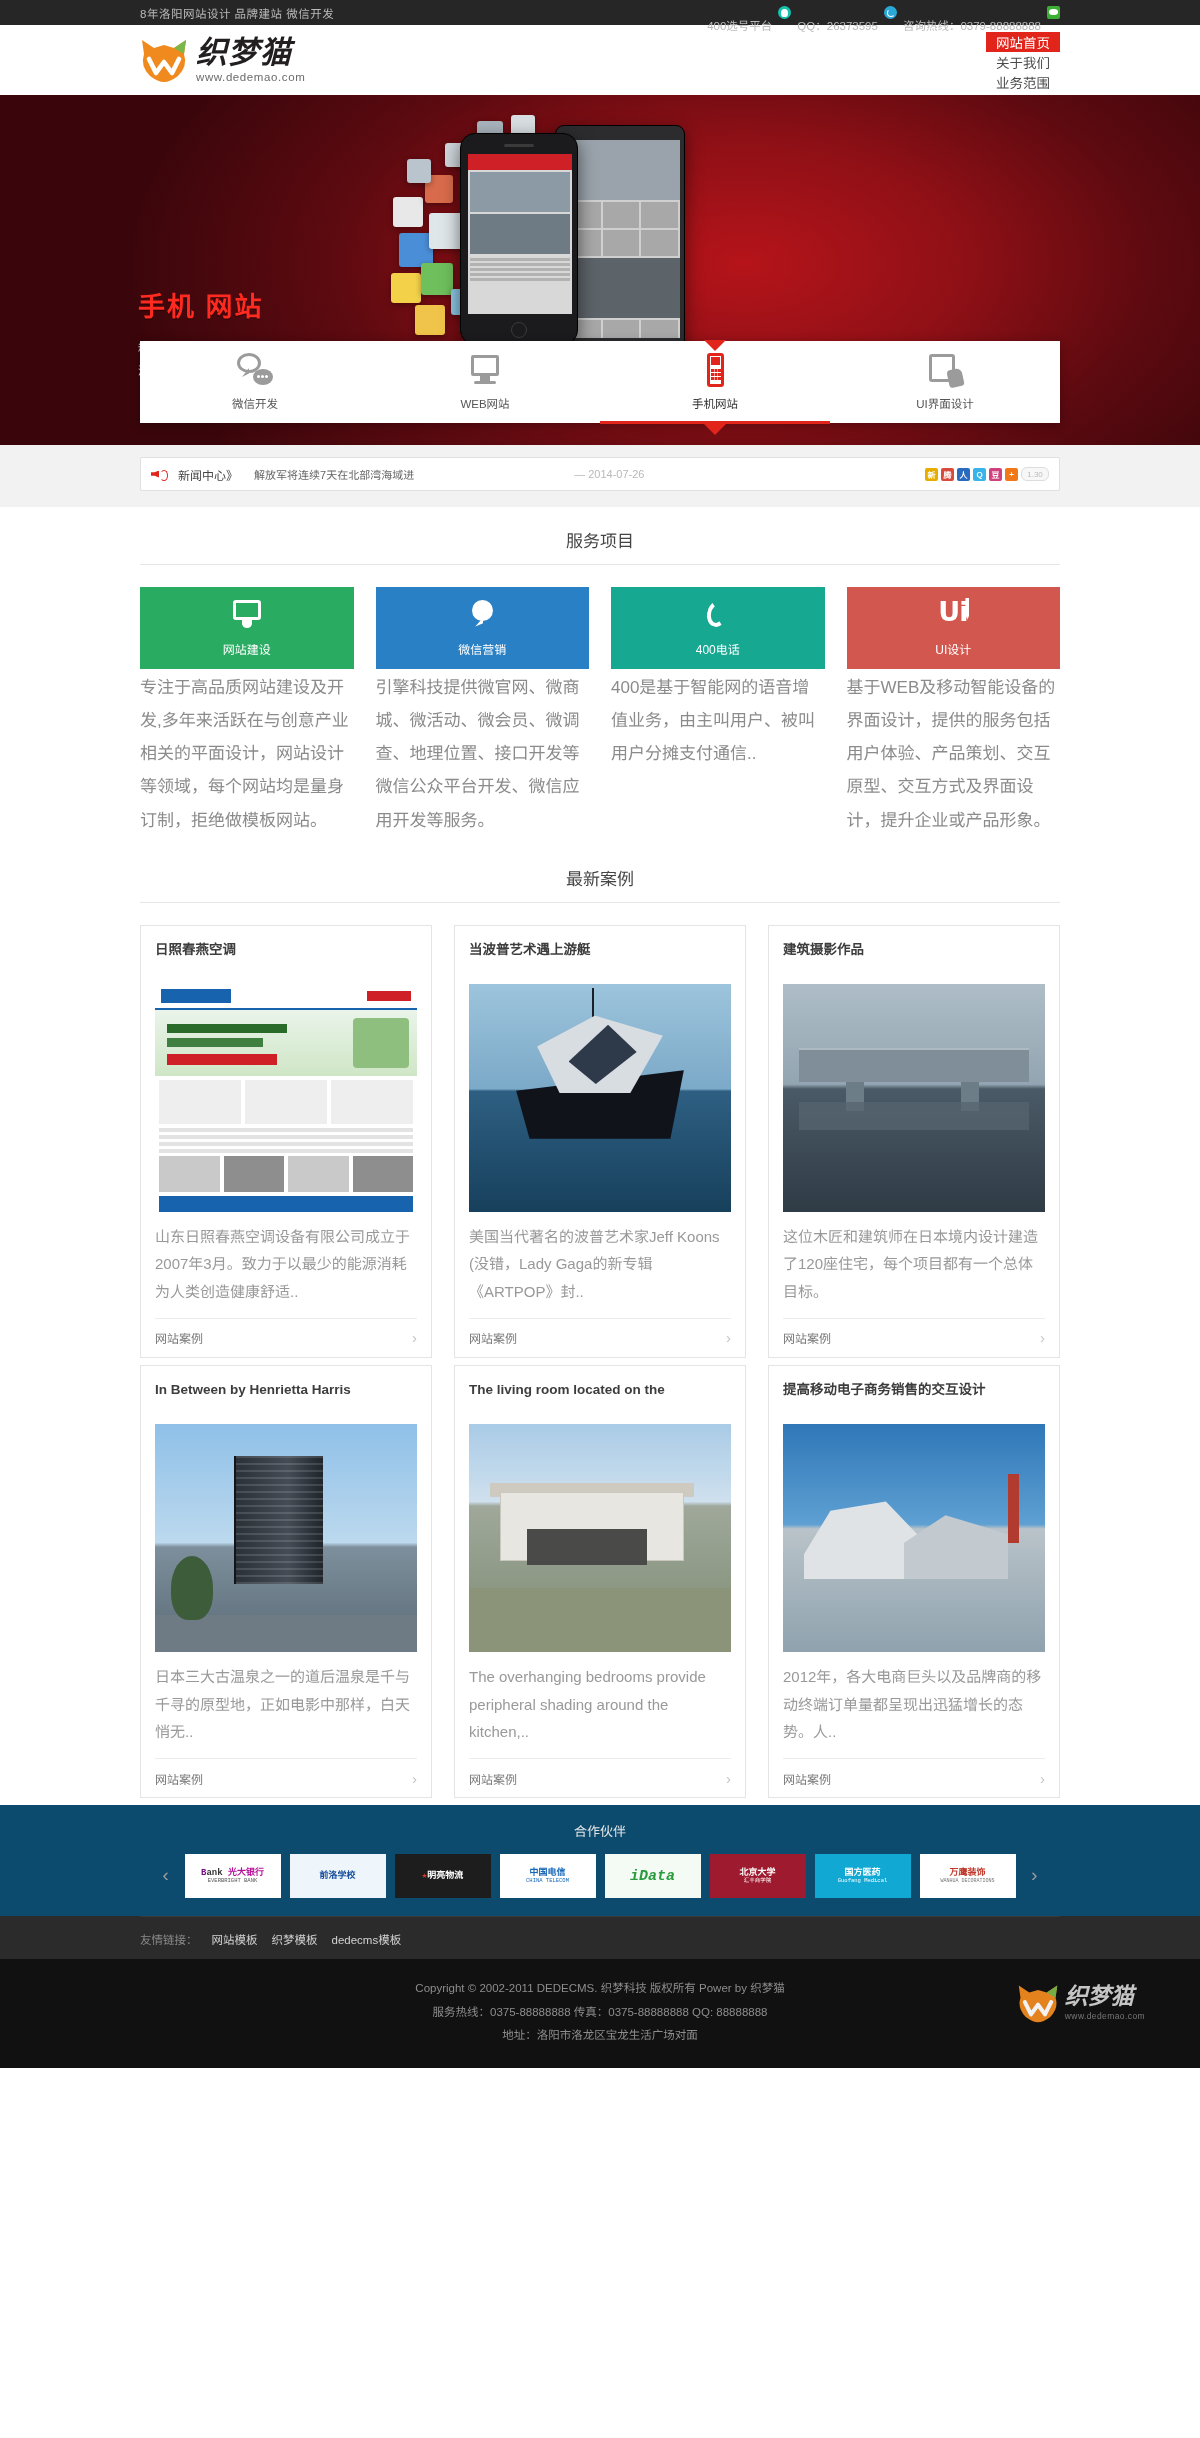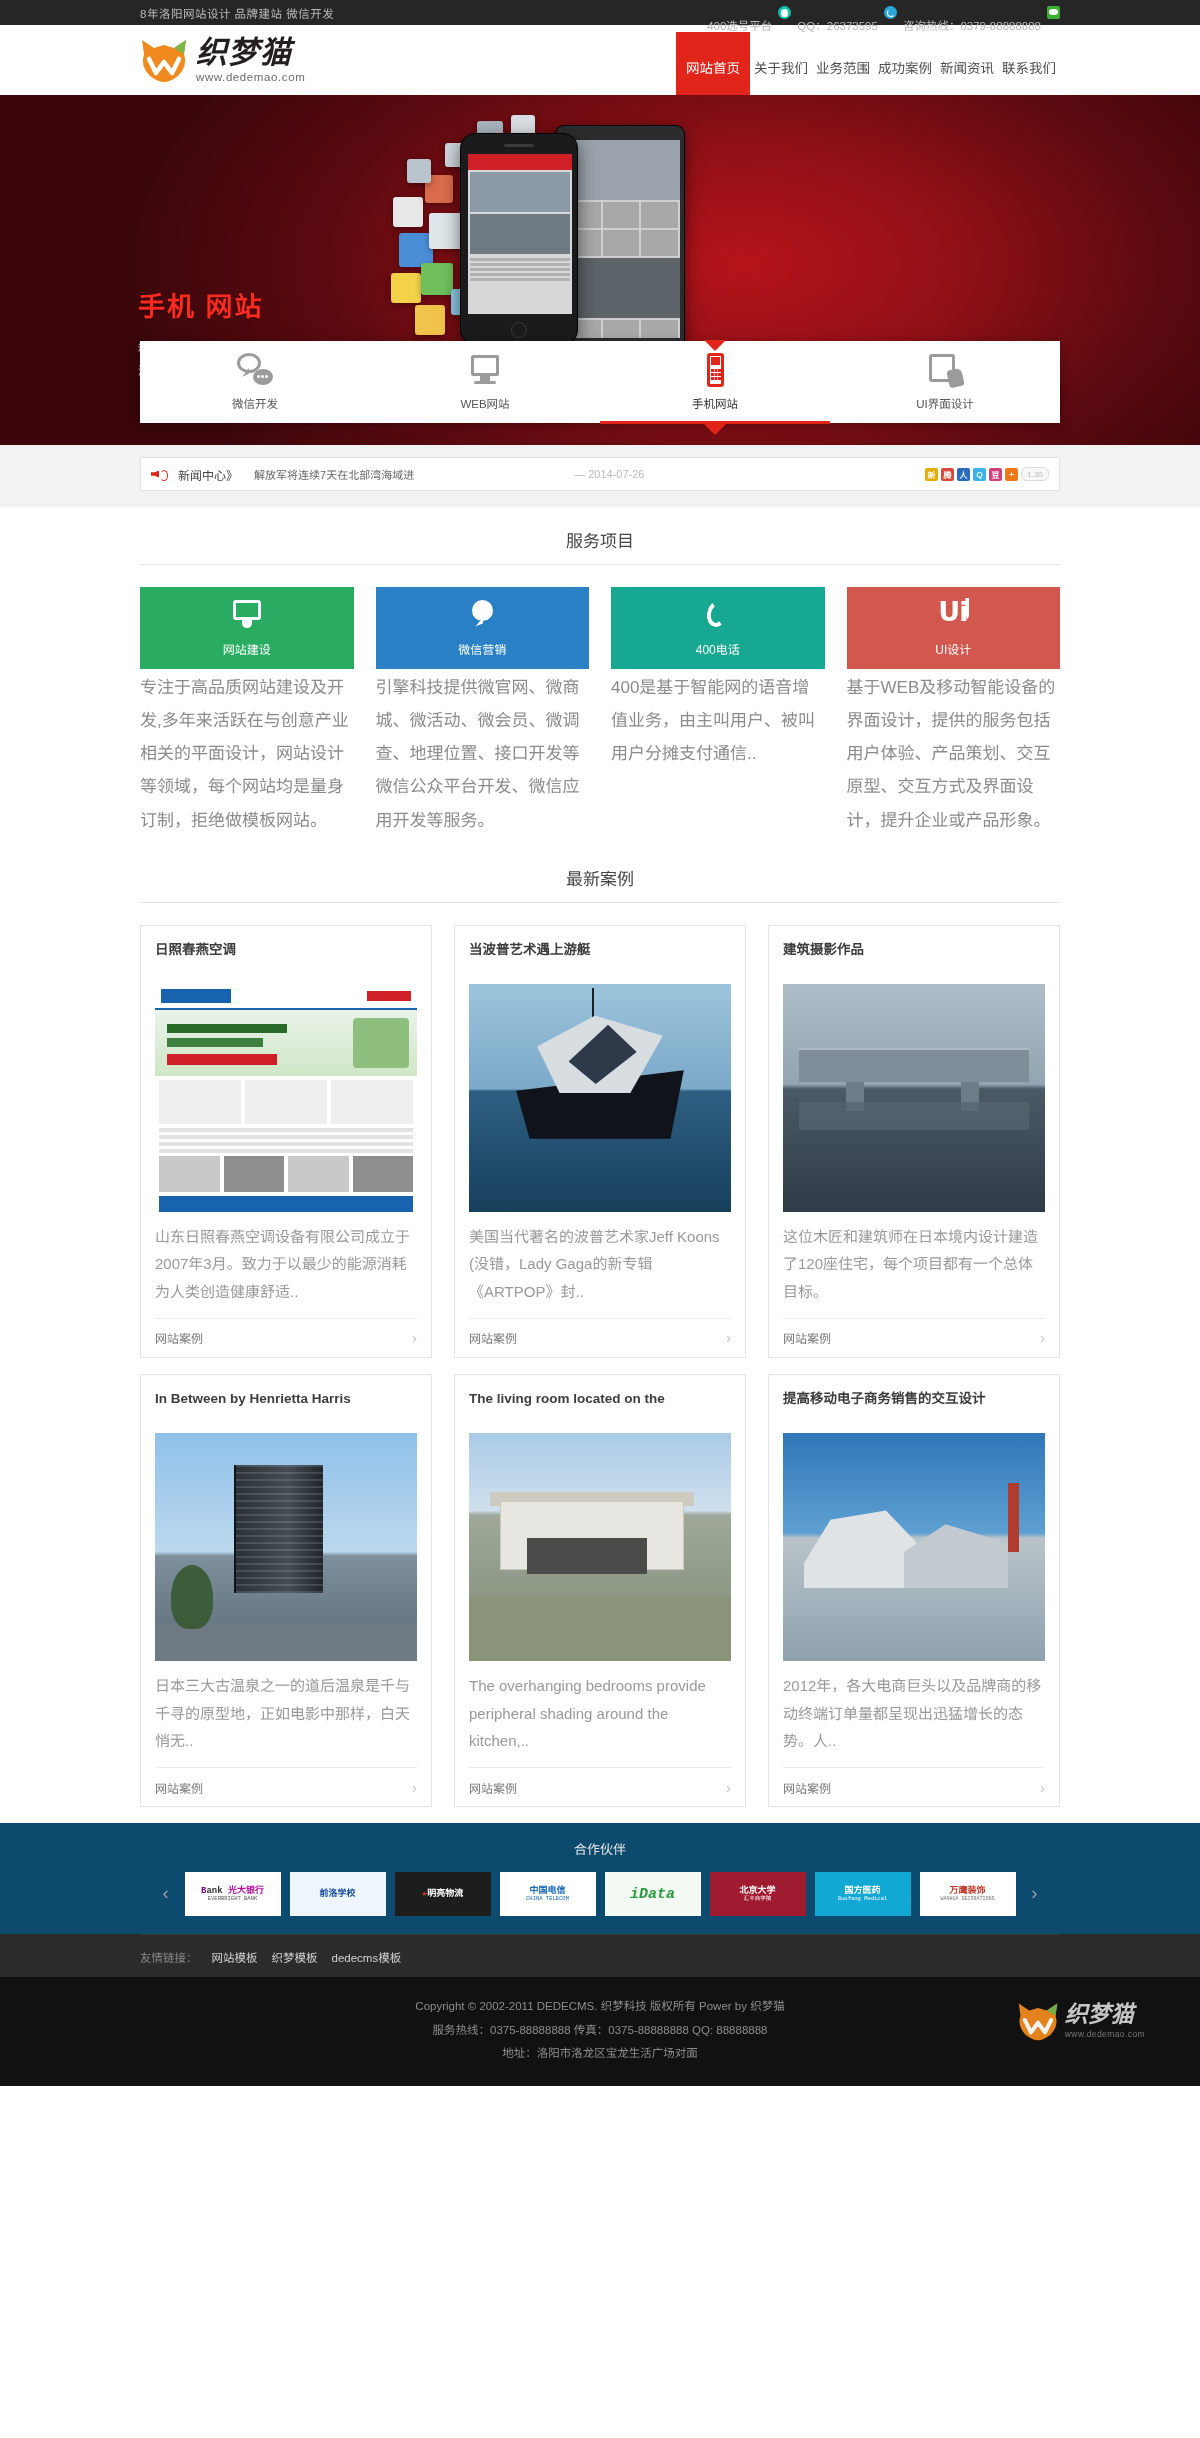--- a/index.html
+++ b/index.html
@@ -33,21 +33,21 @@
 
   
   .header { height:70px; background:#fff; }
   .header .inner { display:flex; align-items:center; height:70px; }
   .logo { display:flex; align-items:center; gap:8px; flex:0 0 auto; width:330px; }
   .logo-mark { width:48px; height:44px; position:relative; flex:0 0 auto; }
   .logo-text { line-height:1; }
   .logo-cn { font-size:31px; font-weight:bold; color:#231f20; letter-spacing:1px;
              font-family:"DejaVu Sans",sans-serif; font-style:italic; }
   .logo-url { font-size:11.5px; color:#6b6b6b; letter-spacing:.6px; margin-top:4px; }
-  .nav { display:flex; align-items:stretch; height:56px; margin-left:auto; }
+  .nav { display:flex; align-items:stretch; height:56px; margin-left:auto;flex-direction:column; }
   .nav-item { display:flex; align-items:center; justify-content:center;
               padding:0 4px; font-size:13.5px; color:#4b4b4b; text-decoration:none;
               height:70px; cursor:pointer; white-space:nowrap; }
   .nav-item.active { background:#e1251b; color:#fff; width:74px; padding:0; }
 
   
   .banner { height:350px; position:relative; overflow:hidden;
             background:
               radial-gradient(ellipse 620px 340px at 62% 48%, #b5141a 0%, #8e1016 36%, #5d0a10 66%, #3a060b 100%),
               #3a060b; }
@@ -165,21 +165,21 @@
   .sic-tel { position:absolute; left:6px; top:1px; width:20px; height:26px;
              border:4px solid #fff; border-radius:50%; border-top-color:transparent;
              border-right-color:transparent; transform:rotate(12deg); }
   .sic-ui { position:absolute; left:2px; top:-2px; font-size:27px; font-weight:bold;
             color:#fff; line-height:1; letter-spacing:-1px;
             font-family:"DejaVu Sans",sans-serif; }
   .sic-ui s { position:absolute; right:-2px; top:0; width:4px; height:22px; background:#fff;
               clip-path:polygon(0 0,100% 0,100% 78%,50% 100%,0 78%); text-decoration:none; }
 
   
-  .case-row { display:flex; gap:22px; margin-bottom:16px; }
+  .case-row { display:flex; gap:22px; margin-bottom:7px; }
   .case { flex:1; border:1px solid #e4e4e4; background:#fff; padding:14px 14px 0; }
   .case-h { font-size:13.5px; color:#3d3d3d; font-weight:bold; line-height:1.45;
             min-height:38px; cursor:pointer; }
   .case-img { height:228px; margin-top:6px; overflow:hidden; position:relative; }
   .case-desc { font-size:15px; color:#999; line-height:1.85; padding:11px 0 12px;
                border-bottom:1px solid #ececec; min-height:56px; }
   .case-more { height:38px; display:flex; align-items:center; justify-content:space-between;
                font-size:12px; color:#777; cursor:pointer; }
   .chev { font-size:15px; color:#c4c4c4; }
 

